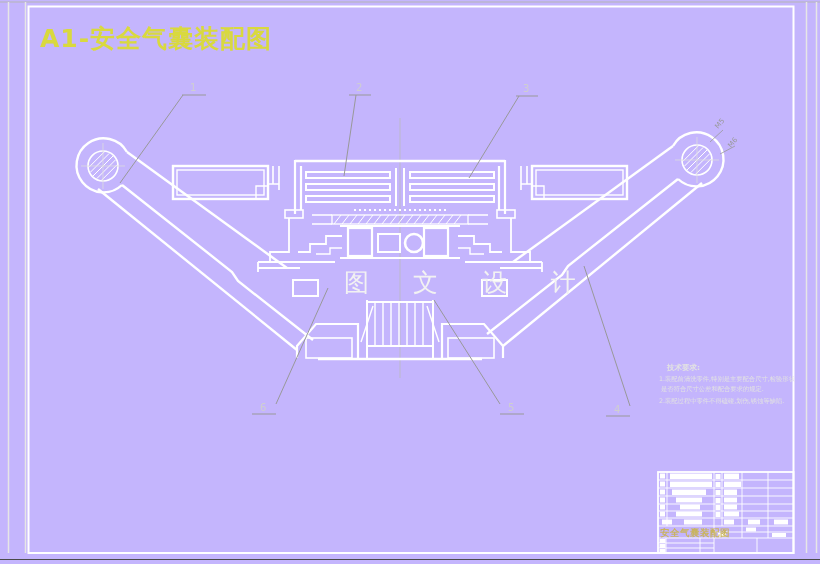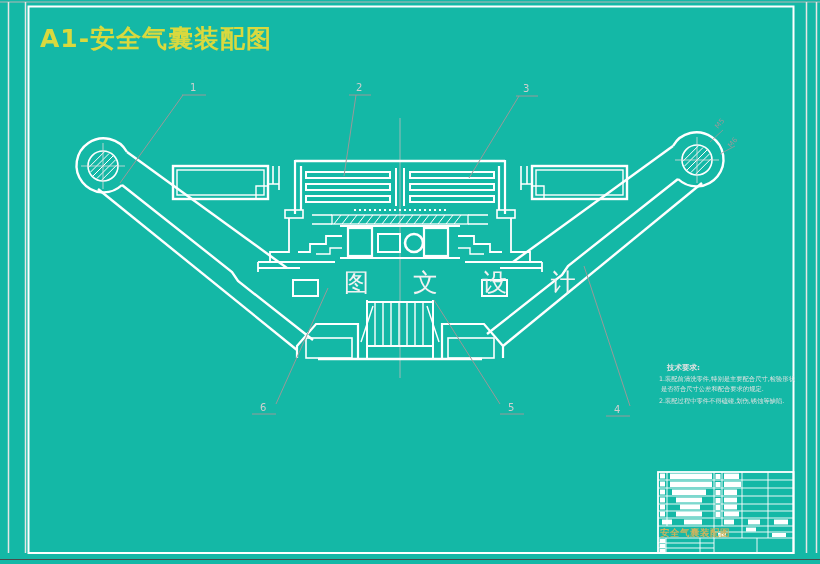--- a/index.html
+++ b/index.html
@@ -1,16 +1,16 @@
 <!DOCTYPE html>
 <html><head>
 <meta charset="utf-8">
 <style>
   html,body{margin:0;padding:0;background:#000;}
-  .sheet{position:relative;width:820px;height:564px;background:#14b8a6;overflow:hidden;
+  .sheet{position:relative;width:820px;height:564px;background:#c4b5fd;overflow:hidden;
          font-family:"DejaVu Sans","Liberation Sans",sans-serif;text-align:center;}
   svg text{font-family:"DejaVu Sans","Liberation Sans",sans-serif;}
   .main-title{font-weight:bold;letter-spacing:1px;}
   .wm{letter-spacing:18px;}
   .lbl{fill:#cfcfcf;}
   .tech{fill:#e2e2e2;}
 </style>
 </head>
 <body>
 

